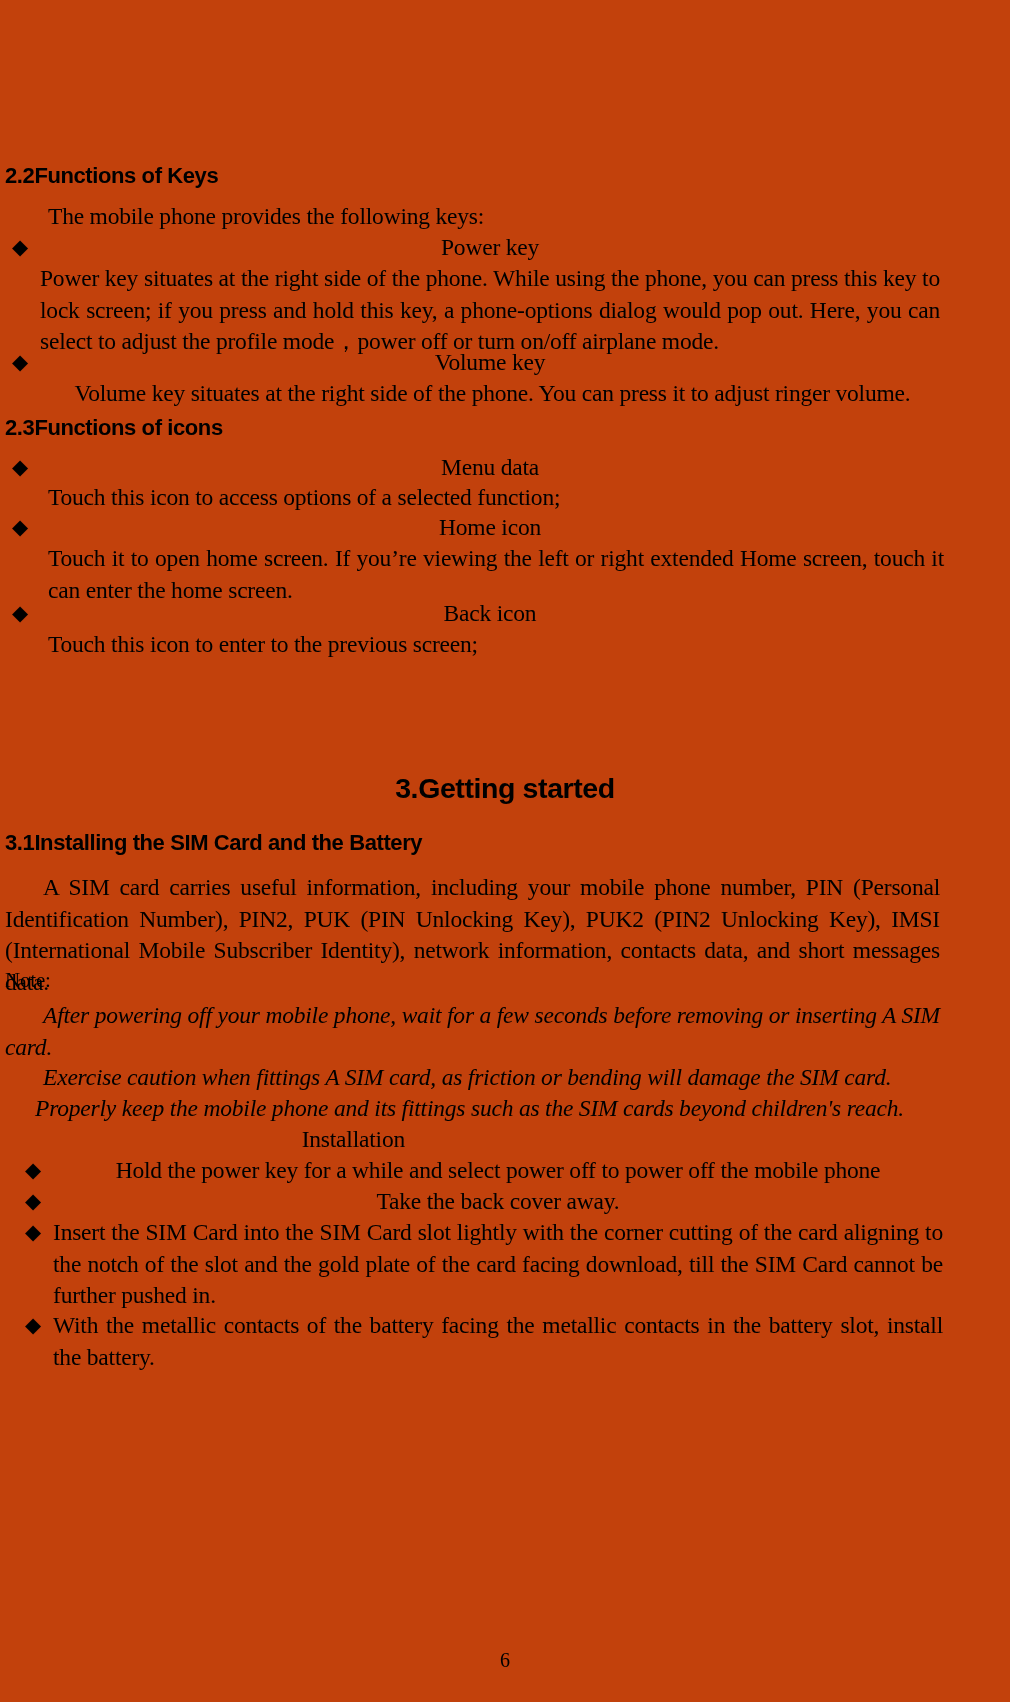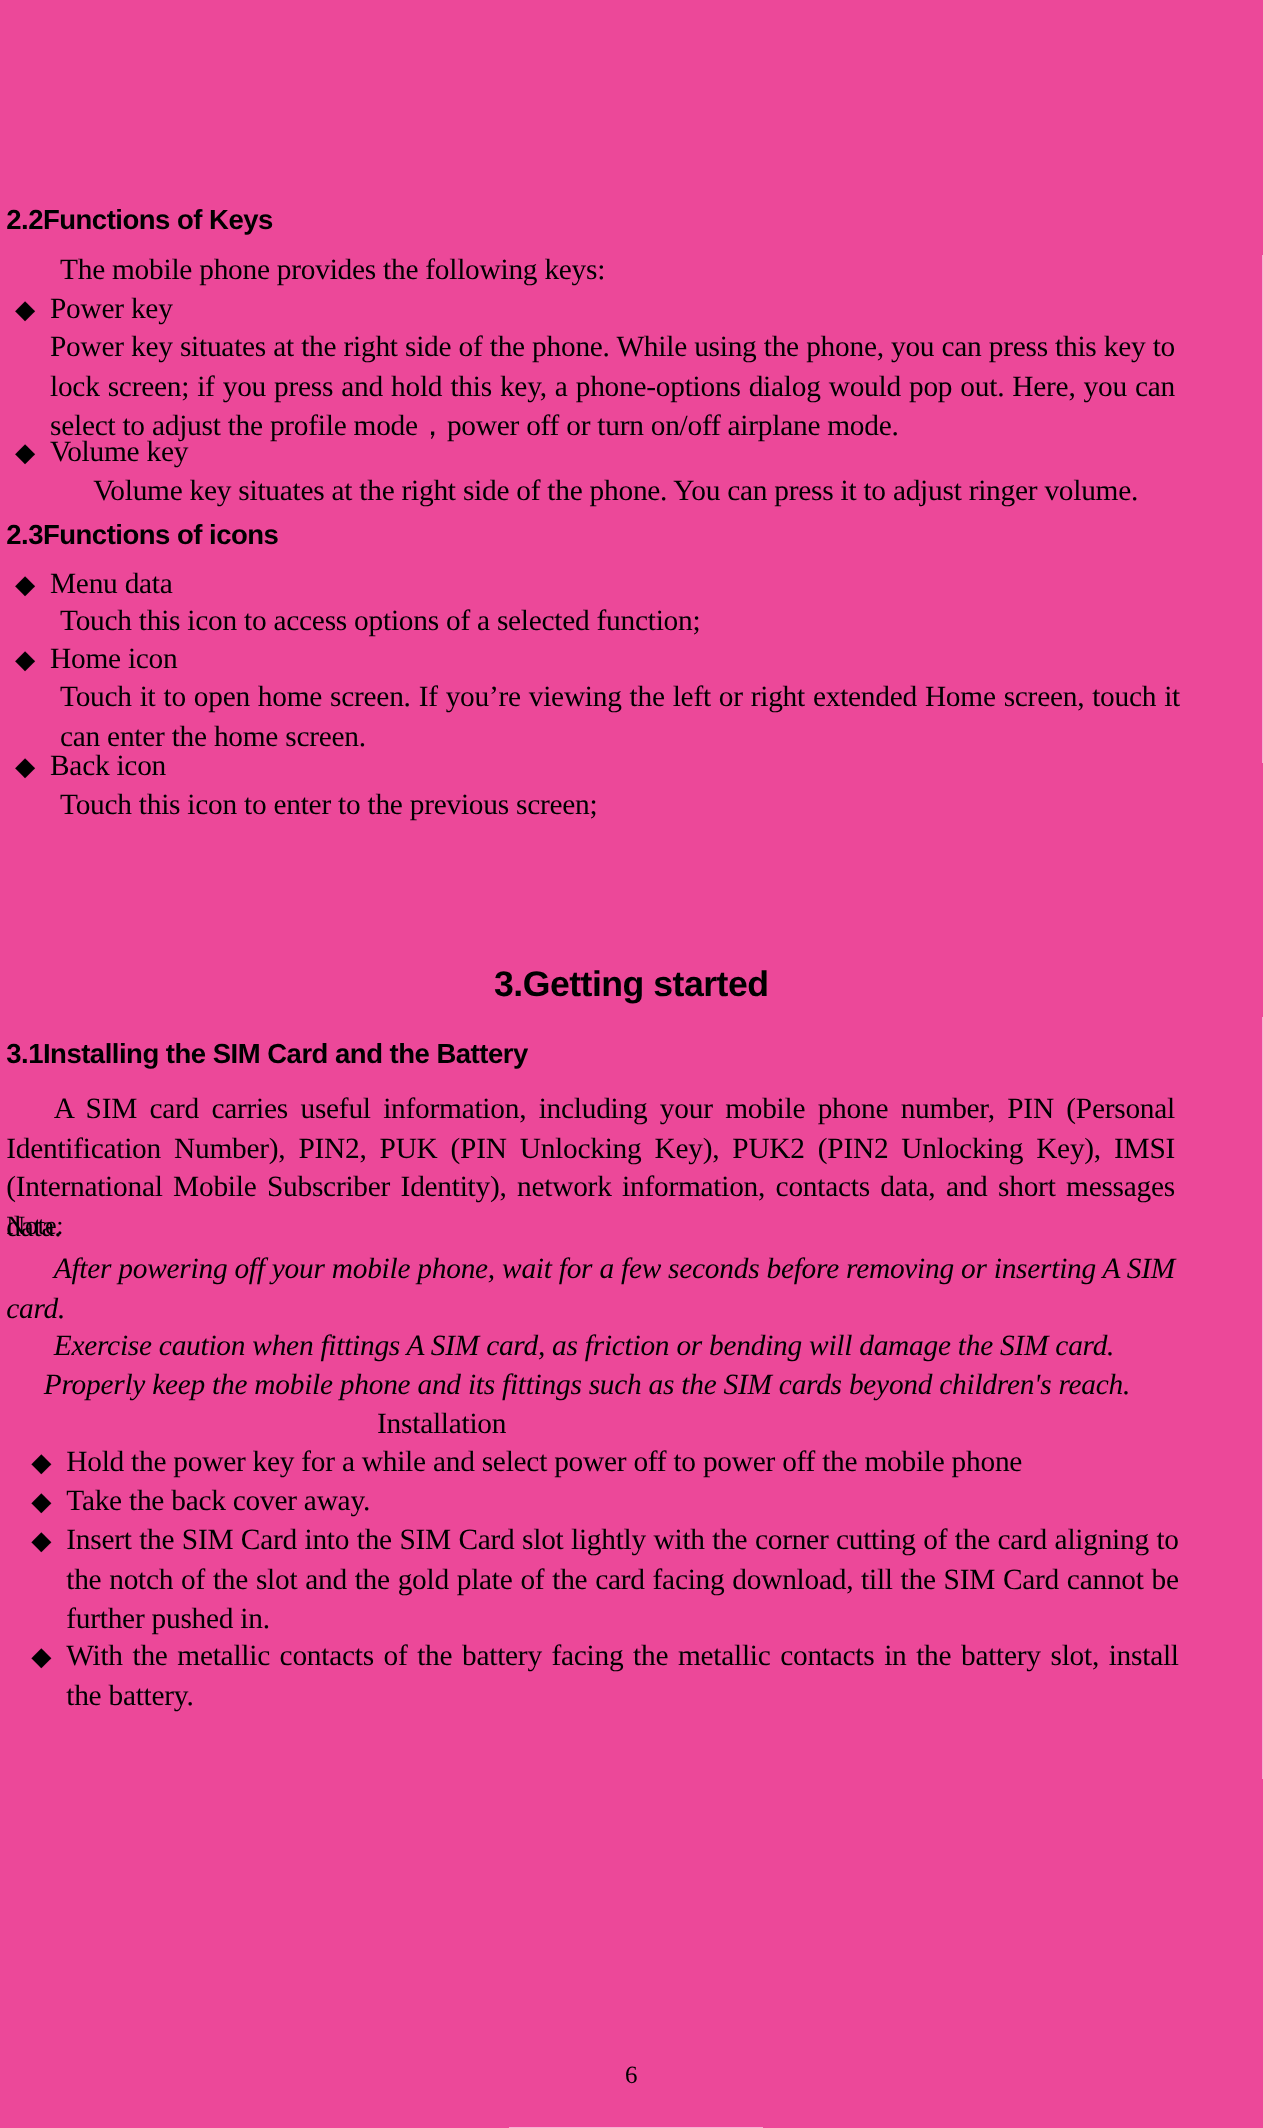--- a/index.html
+++ b/index.html
@@ -5,21 +5,21 @@
   html, body {
     margin: 0;
     padding: 0;
     background: #ffffff;
   }
   .page {
     position: relative;
     width: 1010px;
     height: 1702px;
     margin: 0 auto;
-    background: #ec4899;
+    background: #c2410c;
     overflow: hidden;
     color: #000000;
   }
   .content {
     position: absolute;
     left: 0px;
     top: 0px;
     width: 1010px;
     padding: 0;
   }
@@ -77,21 +77,21 @@
     font-size: 21px;
     line-height: 31.5px;
     text-align: left;
     font-family: "DejaVu Sans", sans-serif;
   }
   .bullet-text {
     flex: 1 1 auto;
     text-align: justify;
     text-justify: inter-word;
   }
-  .bullet-text.nojust { text-align: left; }
+  .bullet-text.nojust { text-align: center; }
 
   
   .footer {
     position: absolute;
     left: 0;
     width: 1010px;
     text-align: center;
     font-family: "Liberation Serif", "DejaVu Serif", serif;
     font-size: 20px;
     line-height: 24px;

